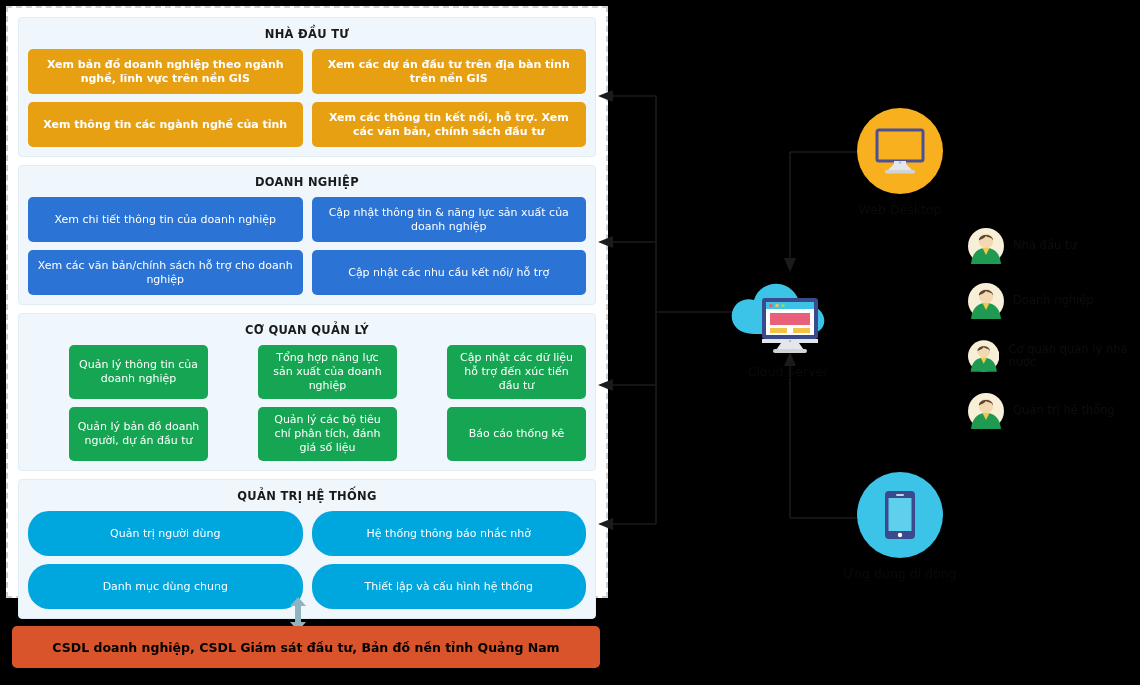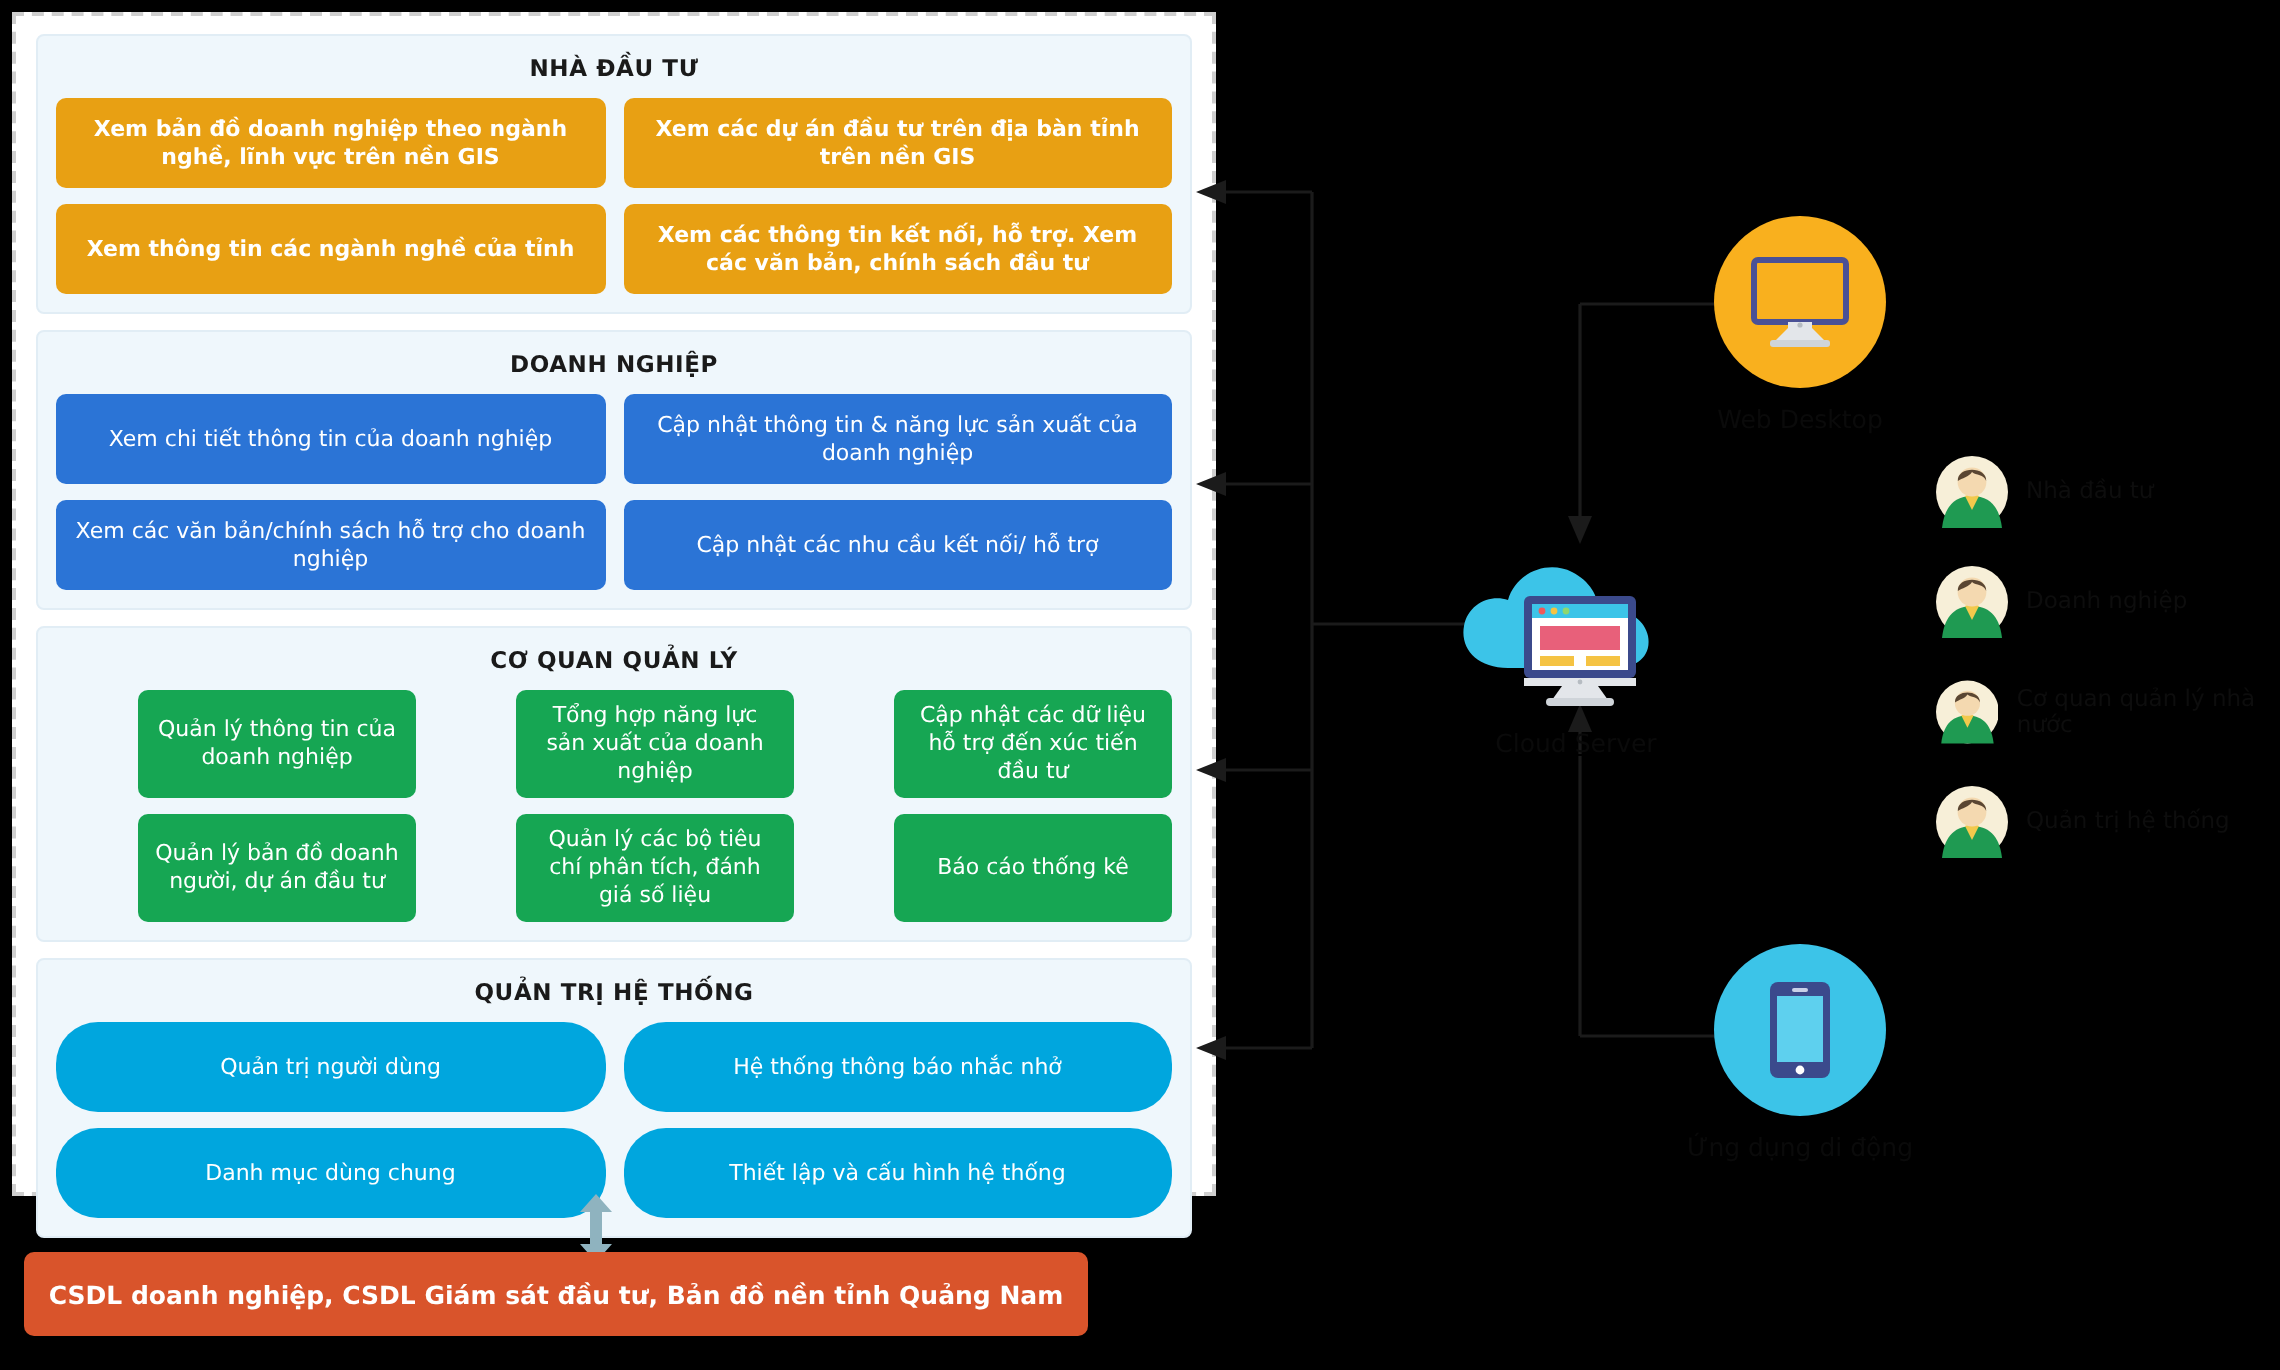--- a/index.html
+++ b/index.html
@@ -21,22 +21,22 @@
     display:flex;align-items:center;justify-content:center;text-align:center;
     padding:6px 7px;box-sizing:border-box;min-height:42px;}
   .c-orange{background:#e8a013;font-weight:bold;}
   .c-blue{background:#2b74d6;}
   .c-green{background:#16a653;margin-left:41px;}
   .c-cyan{background:#00a6de;border-radius:21px;}
   .h-tall{min-height:45px;}
 
   
   #double-arrow{position:absolute;left:288px;top:597px;width:20px;height:34px;}
-  #csdl-bar{position:absolute;left:12px;top:626px;width:532px;height:42px;
-    background:#d9542b;border-radius:5px;color:#ffffff;font-weight:bold;
+  #csdl-bar{position:absolute;left:12px;top:626px;width:588px;height:42px;
+    background:#d9542b;border-radius:5px;color:#000000;font-weight:bold;
     font-size:12.5px;display:flex;align-items:center;justify-content:center;
     text-align:center;box-sizing:border-box;padding:0 4px;}
 
   
   #connectors{position:absolute;left:0;top:0;width:1140px;height:685px;
     pointer-events:none;}
 
   
   .node{position:absolute;display:flex;flex-direction:column;align-items:center;text-decoration:underline;}
   .circle{border-radius:50%;display:flex;align-items:center;justify-content:center;}

